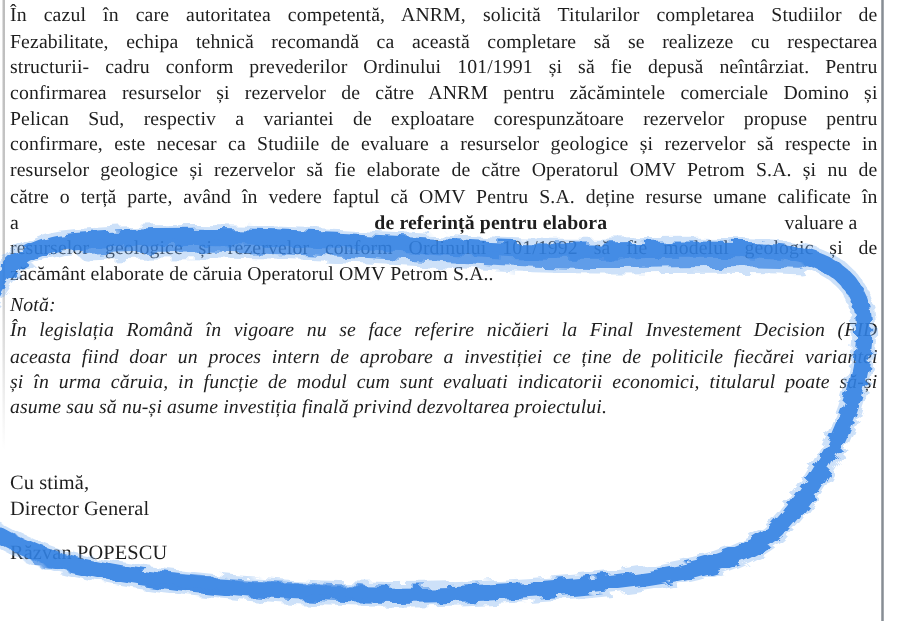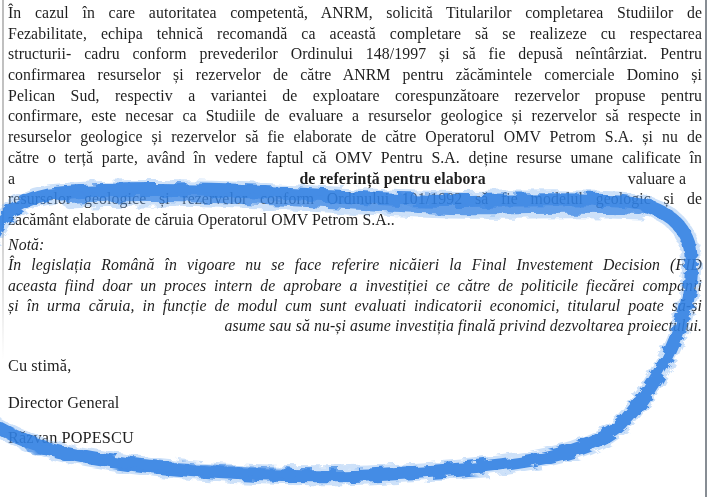--- a/index.html
+++ b/index.html
@@ -11,60 +11,60 @@
   .ln{
     font-size:15.8px;line-height:20.7px;height:20.7px;white-space:nowrap;
     letter-spacing:0.1px;
   }
   .j{white-space:normal;text-align:justify;text-align-last:justify;}
   .frag{position:relative;}
   .frag .f-left{position:absolute;left:0;top:0;}
   .frag .f-mid{position:absolute;left:42%;top:0;font-weight:bold;}
   .frag .f-right{position:absolute;right:16px;top:0;}
   .nota-head{margin-top:4px;font-style:italic;}
-  .it{font-style:italic;line-height:20.3px;height:20.3px;text-align:right;}
-  .closing-sal{margin-top:20px;font-size:16.3px;}
-  .closing-role{margin-top:16px;font-size:16.3px;}
+  .it{font-style:italic;line-height:20.3px;height:20.3px;}
+  .closing-sal{margin-top:40px;font-size:16.3px;}
+  .closing-role{font-size:16.3px;}
   .closing-name{margin-top:14px;font-size:16.3px;}
   .marker-svg{position:absolute;left:0;top:0;z-index:3;pointer-events:none;overflow:visible;}
   .edge-left{
     position:absolute;left:2px;top:0;width:2px;height:360px;z-index:0;
     background:linear-gradient(#bdbdbd 0%,#c9c9c9 60%,rgba(200,200,200,0) 100%);
   }
   .edge-right{
     position:absolute;left:705px;top:0;width:2px;height:497px;z-index:0;
     background:#878d94;
   }
 </style>
 </head>
 <body>
 
 <div class="edge-left"></div>
 <div class="edge-right"></div>
 
 <div class="doc">
   <div class="ln j">În cazul în care autoritatea competentă, ANRM, solicită Titularilor completarea Studiilor de</div>
   <div class="ln j">Fezabilitate, echipa tehnică recomandă ca această completare să se realizeze cu respectarea</div>
-  <div class="ln j">structurii- cadru conform prevederilor Ordinului 148/1997 și să fie depusă neîntârziat. Pentru</div>
+  <div class="ln j">structurii- cadru conform prevederilor Ordinului 101/1991 și să fie depusă neîntârziat. Pentru</div>
   <div class="ln j">confirmarea resurselor și rezervelor de către ANRM pentru zăcămintele comerciale Domino și</div>
   <div class="ln j">Pelican Sud, respectiv a variantei de exploatare corespunzătoare rezervelor propuse pentru</div>
   <div class="ln j">confirmare, este necesar ca Studiile de evaluare a resurselor geologice și rezervelor să respecte in</div>
   <div class="ln j">resurselor geologice și rezervelor să fie elaborate de către Operatorul OMV Petrom S.A. și nu de</div>
   <div class="ln j">către o terță parte, având în vedere faptul că OMV Pentru S.A. deține resurse umane calificate în</div>
   <div class="ln frag">
     <span class="f-left">a</span>
     <span class="f-mid">de referință pentru elabora</span>
     <span class="f-right">valuare a</span>
   </div>
   <div class="ln j">resurselor geologice și rezervelor conform Ordinului 101/1992 să fie modelul geologic și de</div>
   <div class="ln">zăcământ elaborate de căruia Operatorul OMV Petrom S.A..</div>
 
   <div class="ln nota-head">Notă:</div>
   <div class="ln it j">În legislația Română în vigoare nu se face referire nicăieri la Final Investement Decision (FID</div>
-  <div class="ln it j">aceasta fiind doar un proces intern de aprobare a investiției ce către de politicile fiecărei companii</div>
+  <div class="ln it j">aceasta fiind doar un proces intern de aprobare a investiției ce ține de politicile fiecărei variantei</div>
   <div class="ln it j">și în urma căruia, in funcție de modul cum sunt evaluati indicatorii economici, titularul poate să-și</div>
   <div class="ln it">asume sau să nu-și asume investiția finală privind dezvoltarea proiectului.</div>
 
   <div class="ln closing-sal">Cu stimă,</div>
   <div class="ln closing-role">Director General</div>
   <div class="ln closing-name">Răzvan POPESCU</div>
 </div>
 
 <svg class="marker-svg" width="719" height="497" viewBox="0 0 719 497">
   <defs>

